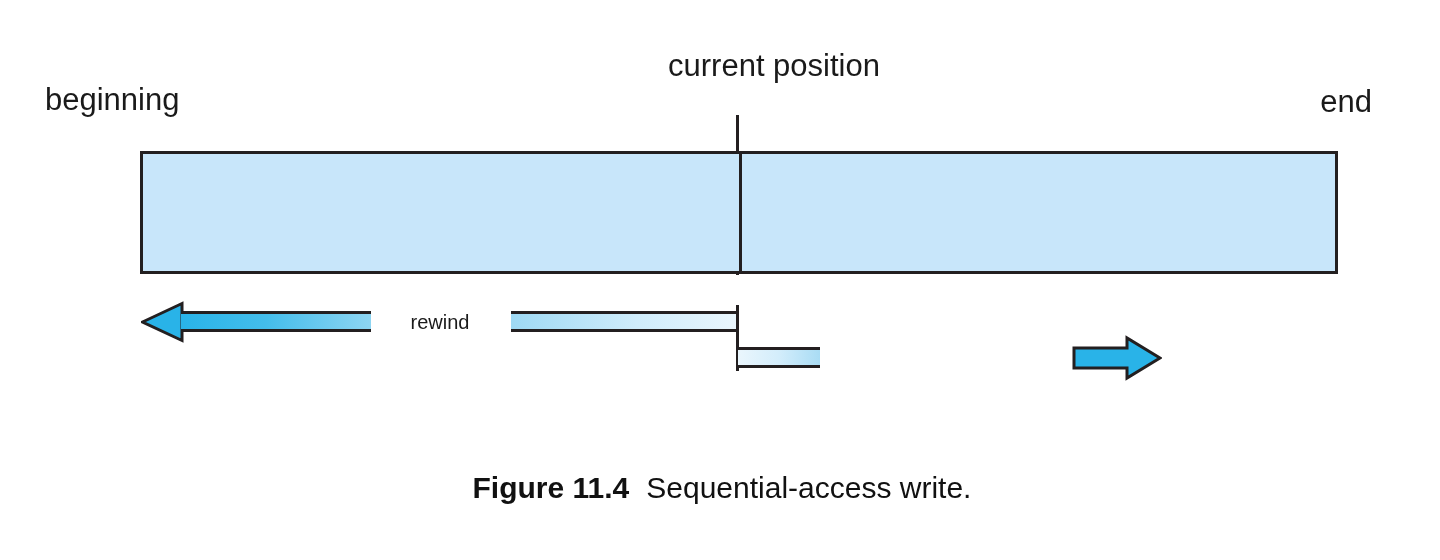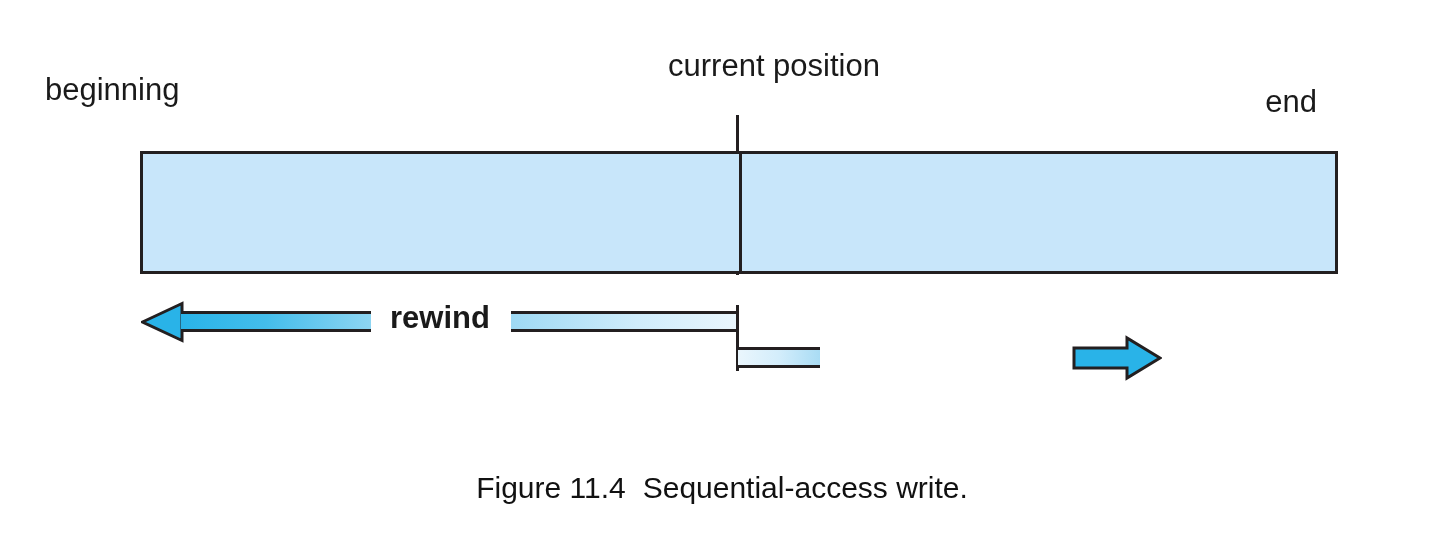--- a/index.html
+++ b/index.html
@@ -24,29 +24,29 @@
     position: absolute;
     font-family: "Liberation Sans", sans-serif;
     font-size: 31px;
     font-weight: 400;
     color: #1a1a1a;
     white-space: nowrap;
     line-height: 1;
   }
   #label-beginning {
     left: 45px;
-    top: 74px;
+    top: 84px;
   }
   #label-current-position {
     left: 774px;
     top: 50px;
     transform: translateX(-50%);
   }
   #label-end {
-    left: 1317px;
+    left: 1372px;
     top: 86px;
     transform: translateX(-100%);
     text-align: right;
   }
 
   
   #position-line {
     position: absolute;
     left: 736px;
     top: 115px;
@@ -98,27 +98,26 @@
   }
   #rewind-bar-right {
     left: 511px;
     top: 311px;
     width: 228px;
     background: linear-gradient(to right, #9ed9f4 0%, #cfecfb 55%, #eaf6fd 100%);
   }
   #label-rewind {
     position: absolute;
     left: 440px;
-    top: 302px;
-    transform: translateX(-50%);
-    font-size: 31px;
-    white-space: nowrap;
-    line-height: 1;
-    color: #1a1a1a;
-    font-weight: bold;
+    top: 312px;
+    transform: translateX(-50%);
+    font-size: 20px;
+    white-space: nowrap;
+    line-height: 1;
+    color: #1a1a1a;
   }
 
   
   #elbow-connector {
     position: absolute;
     left: 736px;
     top: 305px;
     width: 3px;
     height: 66px;
     background: #231f20;
@@ -154,21 +153,21 @@
     position: absolute;
     left: 722px;
     top: 473px;
     transform: translateX(-50%);
     font-size: 30px;
     white-space: nowrap;
     line-height: 1;
     color: #111111;
   }
   #caption-figure-number {
-    font-weight: 400;
+    font-weight: 700;
   }
   #caption-gap {
     display: inline-block;
     width: 17px;
   }
 </style>
 </head>
 <body>
 
 <div id="figure-root">

